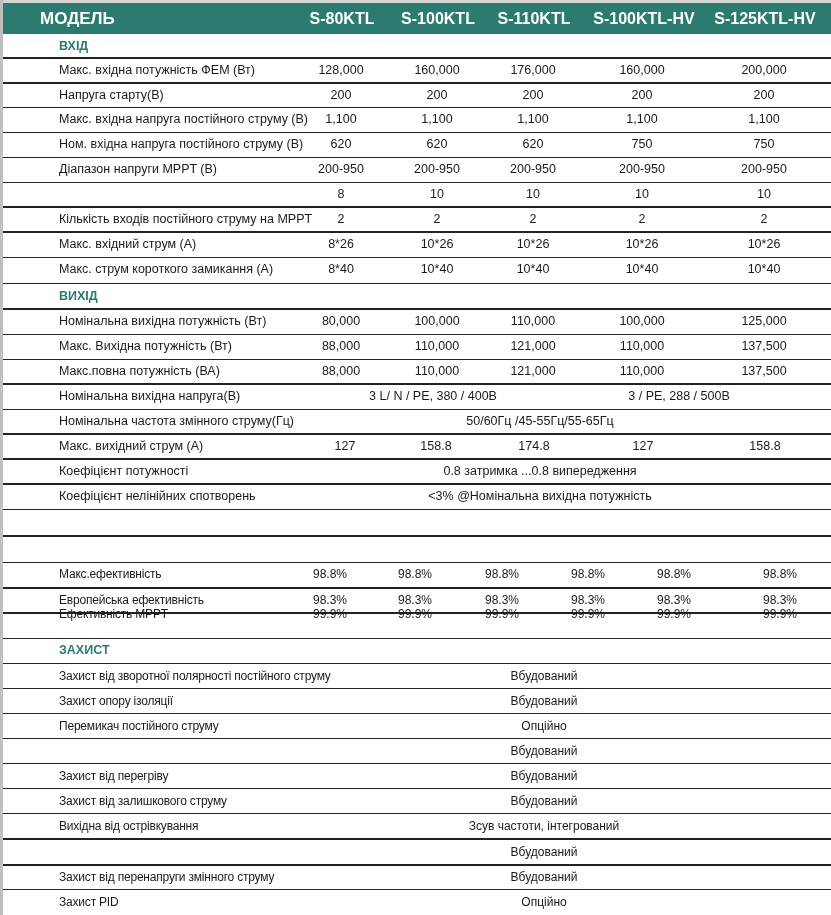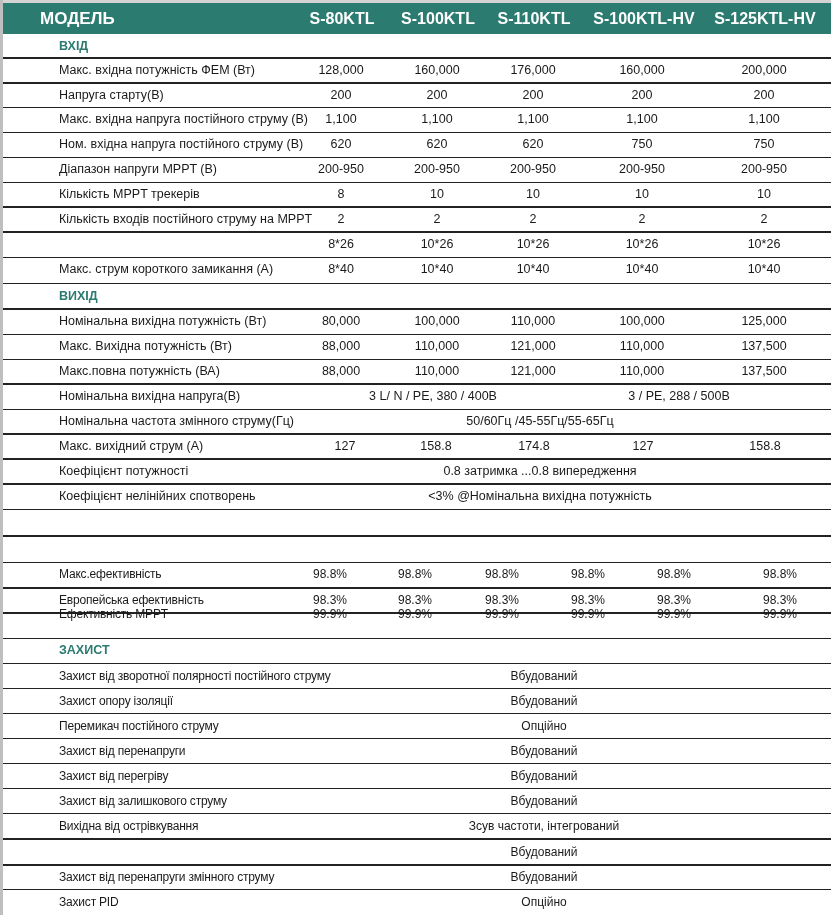--- a/index.html
+++ b/index.html
@@ -89,40 +89,40 @@
     <span class="label">Діапазон напруги MPPT (В)</span>
     <span class="val" style="left:338px">200-950</span>
     <span class="val" style="left:434px">200-950</span>
     <span class="val" style="left:530px">200-950</span>
     <span class="val" style="left:639px">200-950</span>
     <span class="val" style="left:761px">200-950</span>
   </div>
   <div class="sep" style="top:182px"></div>
 
   <div class="row" style="top:182px">
-    <span class="label">Кількість MPPT трекерів</span>
     <span class="val" style="left:338px">8</span>
     <span class="val" style="left:434px">10</span>
     <span class="val" style="left:530px">10</span>
     <span class="val" style="left:639px">10</span>
     <span class="val" style="left:761px">10</span>
   </div>
   <div class="sep thick" style="top:206px"></div>
 
   <div class="row" style="top:207px">
     <span class="label">Кількість входів постійного струму на MPPT</span>
     <span class="val" style="left:338px">2</span>
     <span class="val" style="left:434px">2</span>
     <span class="val" style="left:530px">2</span>
     <span class="val" style="left:639px">2</span>
     <span class="val" style="left:761px">2</span>
   </div>
   <div class="sep thick" style="top:231px"></div>
 
   <div class="row" style="top:232px">
+    <span class="label">Макс. вхідний струм (А)</span>
     <span class="val" style="left:338px">8*26</span>
     <span class="val" style="left:434px">10*26</span>
     <span class="val" style="left:530px">10*26</span>
     <span class="val" style="left:639px">10*26</span>
     <span class="val" style="left:761px">10*26</span>
   </div>
   <div class="sep" style="top:257px"></div>
 
   <div class="row" style="top:257px">
     <span class="label">Макс. струм короткого замикання (А)</span>
@@ -258,21 +258,20 @@
   </div>
   <div class="sep" style="top:713px"></div>
 
   <div class="row prot" style="top:714px">
     <span class="label">Перемикач постійного струму</span>
     <span class="val" style="left:541px">Опційно</span>
   </div>
   <div class="sep" style="top:738px"></div>
 
   <div class="row prot" style="top:739px">
-    <span class="label">Захист від перенапруги</span>
     <span class="val" style="left:541px">Вбудований</span>
   </div>
   <div class="sep" style="top:763px"></div>
 
   <div class="row prot" style="top:764px">
     <span class="label">Захист від перегріву</span>
     <span class="val" style="left:541px">Вбудований</span>
   </div>
   <div class="sep" style="top:788px"></div>
 

